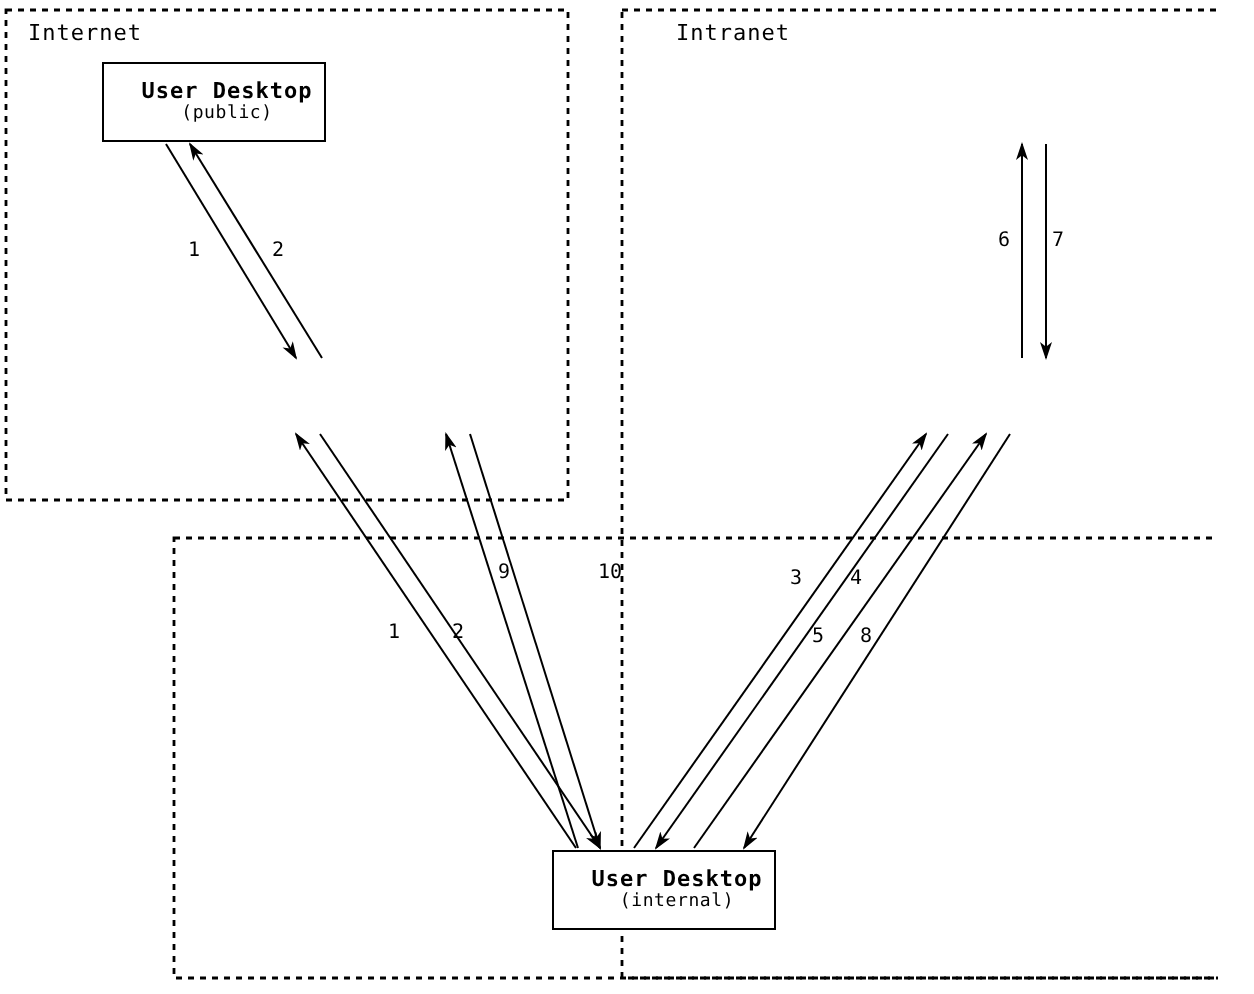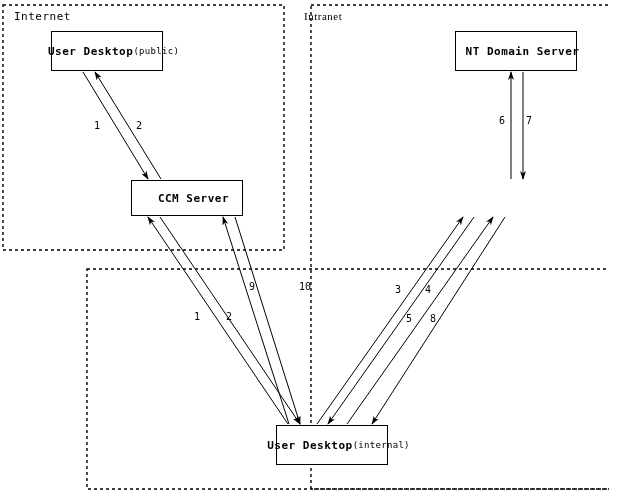--- a/index.html
+++ b/index.html
@@ -30,20 +30,21 @@
     color: #000000;
     white-space: nowrap;
     letter-spacing: 0.5px;
   }
   .node {
     position: absolute;
     box-sizing: border-box;
     border: 1px solid #000000;
     background: #ffffff;
     display: flex;
+    flex-direction: column;
     align-items: center;
     justify-content: center;
     color: #000000;
     padding-left: 13px;
   }
   .node-title {
     font-family: "DejaVu Sans Mono", "Liberation Mono", monospace;
     font-size: 11px;
     font-weight: bold;
     letter-spacing: 0.5px;
@@ -92,34 +93,28 @@
         <line x1="523" y1="72" x2="523" y2="179" stroke="#000000" stroke-width="1" marker-end="url(#arrowhead)"></line>
         <line x1="505" y1="217" x2="372" y2="424" stroke="#000000" stroke-width="1" marker-end="url(#arrowhead)"></line>
         <line x1="289" y1="424" x2="223" y2="217" stroke="#000000" stroke-width="1" marker-end="url(#arrowhead)"></line>
         <line x1="235" y1="217" x2="300" y2="424" stroke="#000000" stroke-width="1" marker-end="url(#arrowhead)"></line>
         <line x1="288" y1="424" x2="148" y2="217" stroke="#000000" stroke-width="1" marker-end="url(#arrowhead)"></line>
         <line x1="160" y1="217" x2="300" y2="424" stroke="#000000" stroke-width="1" marker-end="url(#arrowhead)"></line>
       </g>
   </svg>
 
   <div class="zone-label" style="left:14px; top:10px;">Internet</div>
-  <div class="zone-label" style="left:304px; top:10px;font-family:Liberation Serif, serif;">Intranet</div>
+  <div class="zone-label" style="left:338px; top:10px;">Intranet</div>
 
   <div class="node" style="left:51px; top:31px; width:112px; height:40px;">
     <div class="node-title">User Desktop</div>
     <div class="node-sub">(public)</div>
   </div>
 
-  <div class="node" style="left:131px; top:180px; width:112px; height:36px;">
-    <div class="node-title">CCM Server</div>
-  </div>
 
-  <div class="node" style="left:455px; top:31px; width:122px; height:40px;">
-    <div class="node-title">NT Domain Server</div>
-  </div>
 
 
   <div class="node" style="left:276px; top:425px; width:112px; height:40px;">
     <div class="node-title">User Desktop</div>
     <div class="node-sub">(internal)</div>
   </div>
 
   <div id="flow-labels">
       <div class="flow-label" style="left: 94px; top: 121px;">1</div>
       <div class="flow-label" style="left: 136px; top: 121px;">2</div>

